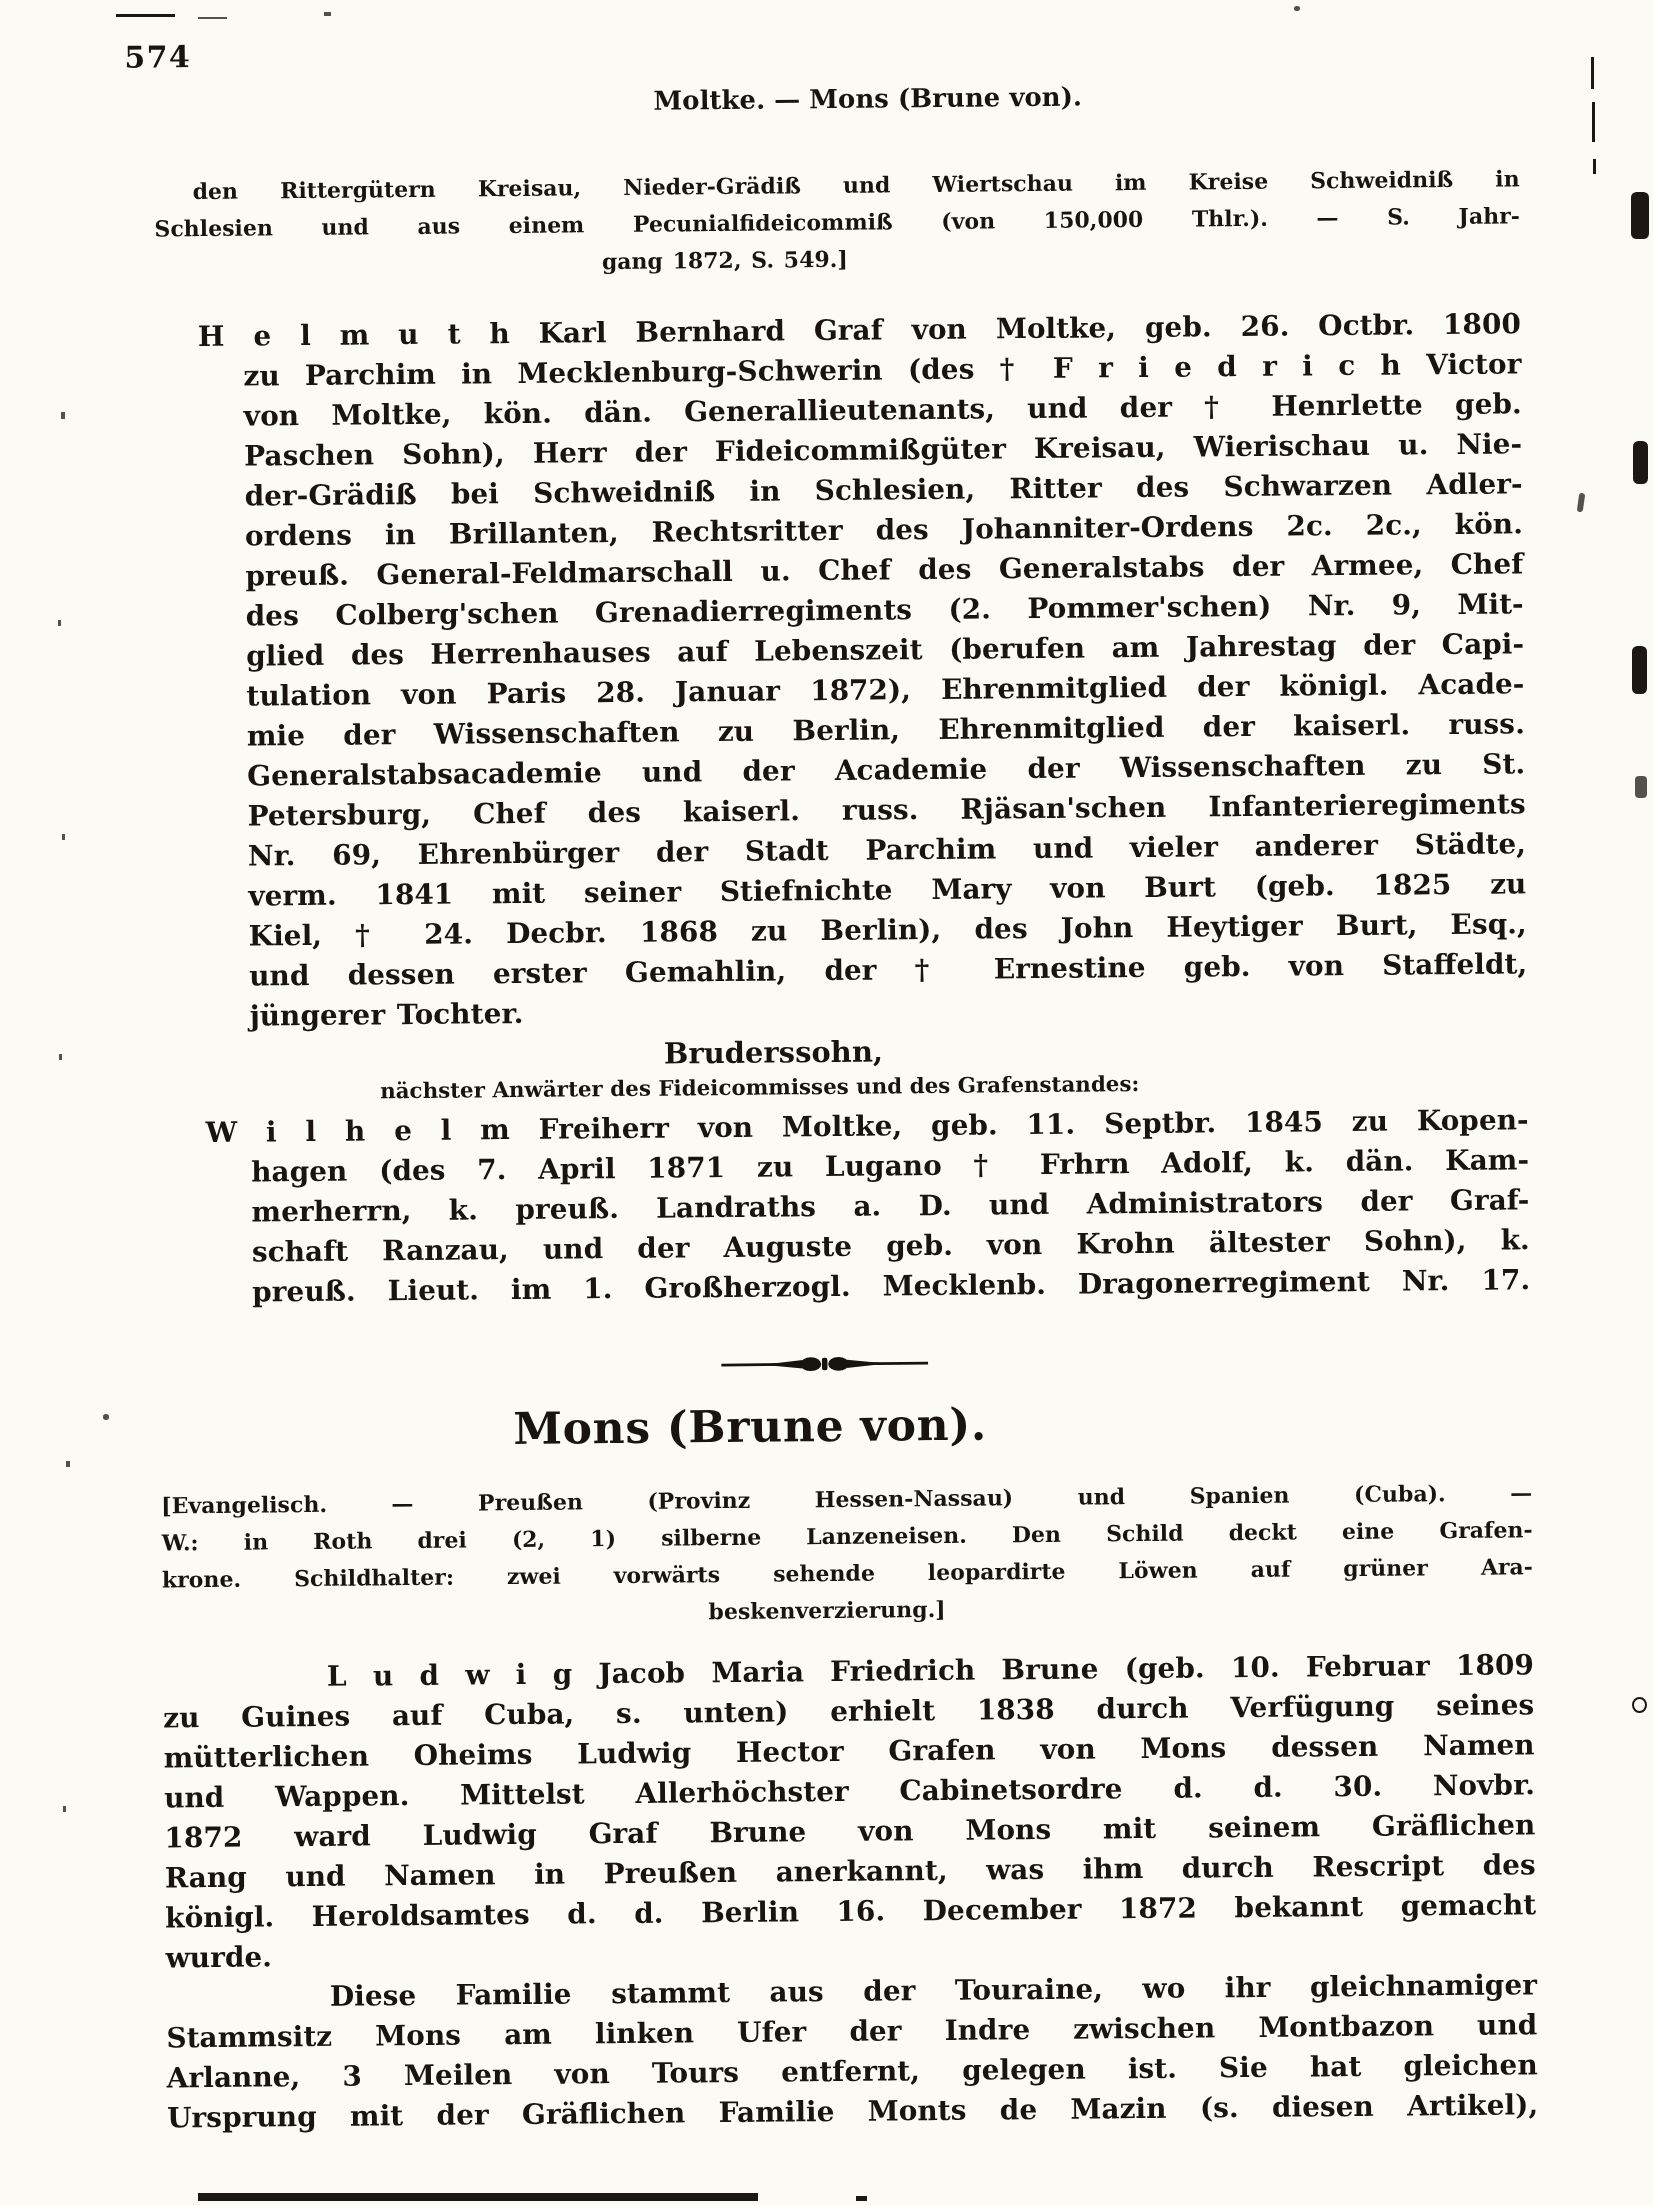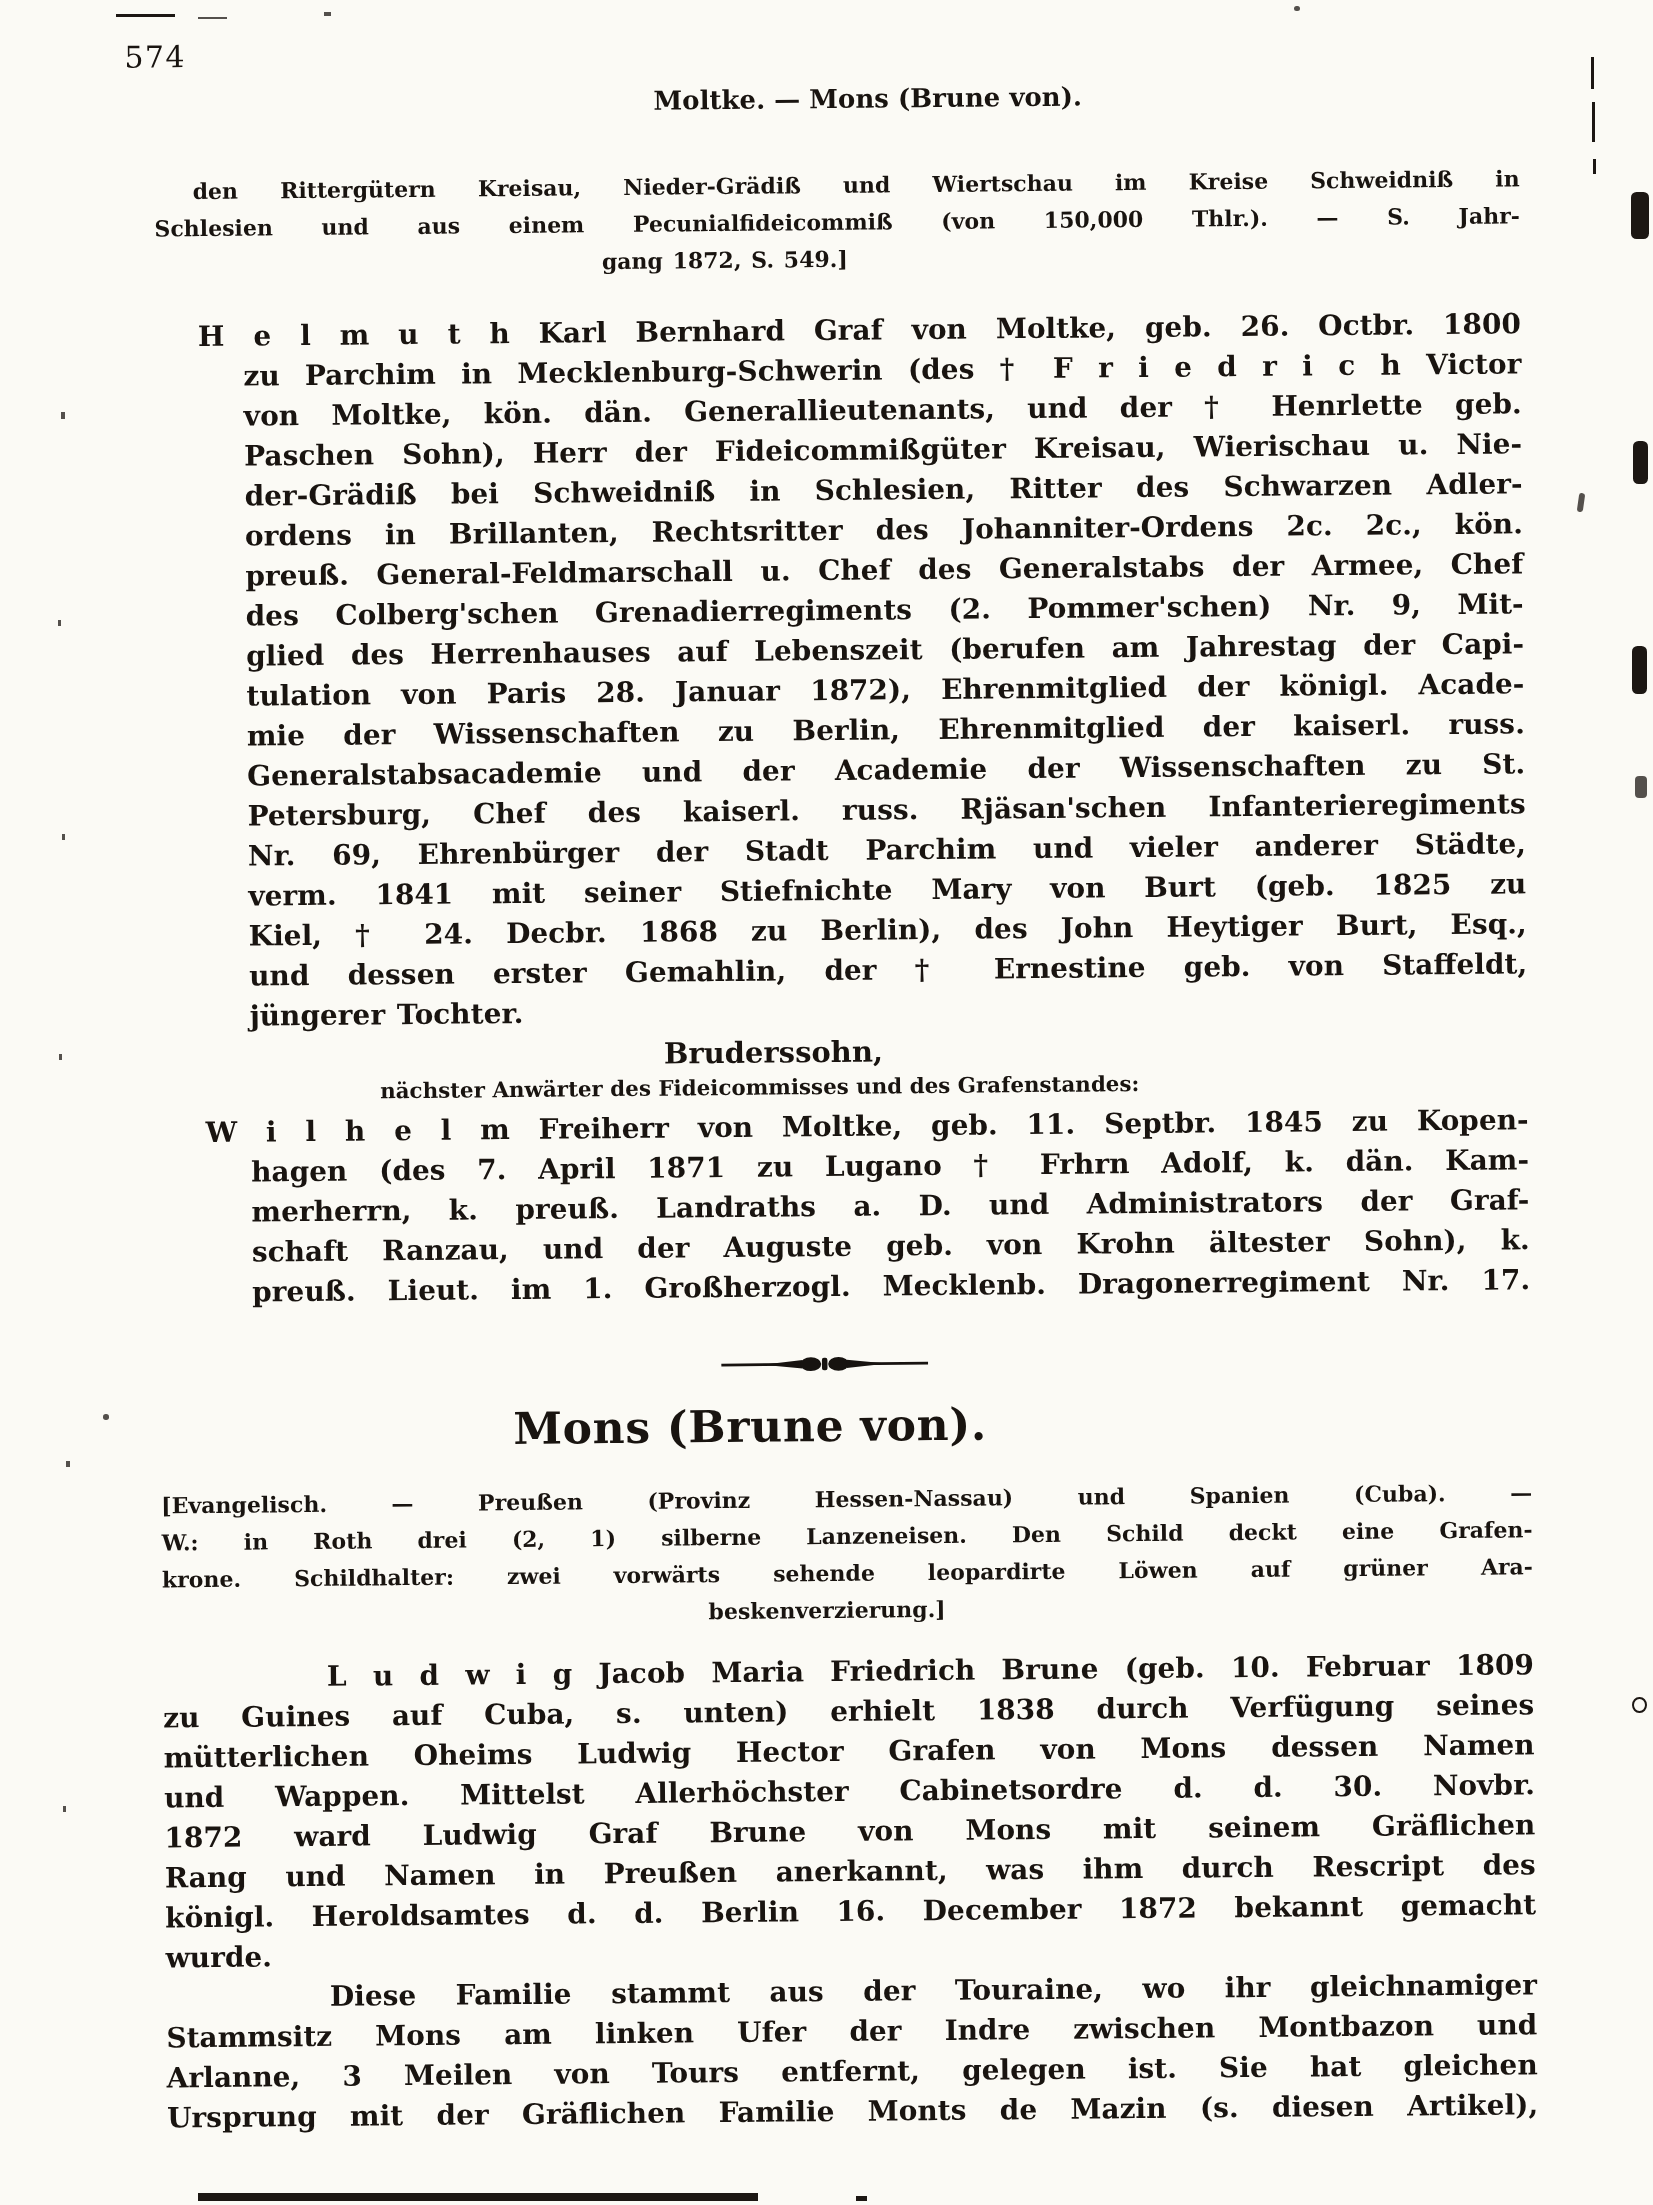--- a/index.html
+++ b/index.html
@@ -8,21 +8,21 @@
     background:#fbfaf5;
     overflow:hidden;
     font-family:"DejaVu Serif","Liberation Serif",serif;
     color:#191410;
     -webkit-font-smoothing:antialiased;
   }
   .sheet{position:relative;width:1654px;height:2205px;overflow:hidden;}
   .content{position:absolute;left:0;top:0;width:1654px;
     transform:rotate(-0.55deg);transform-origin:50% 40%;}
   
-  .pagenum{position:absolute;left:132px;top:33px;font-size:30px;font-weight:normal;letter-spacing:1.4px;}
+  .pagenum{position:absolute;left:132px;top:33px;font-size:30px;font-weight:bold;letter-spacing:1.4px;}
   .runhead{position:absolute;left:calc(50% + 48px);top:84px;transform:translateX(-50%);
     font-size:26px;font-weight:bold;white-space:nowrap;}
   
   .col{margin-left:155px;width:1371px;}
   .line{white-space:nowrap;}
   .just .line{text-align:justify;text-align-last:justify;word-spacing:2.1px;}
   
   .p-topnote{margin-top:167px;font-size:22px;font-weight:bold;line-height:37px;}
   .p-topnote .line:nth-child(1){padding-left:44px;}
   .p-topnote .line:nth-child(2){padding-left:5.5px;}

